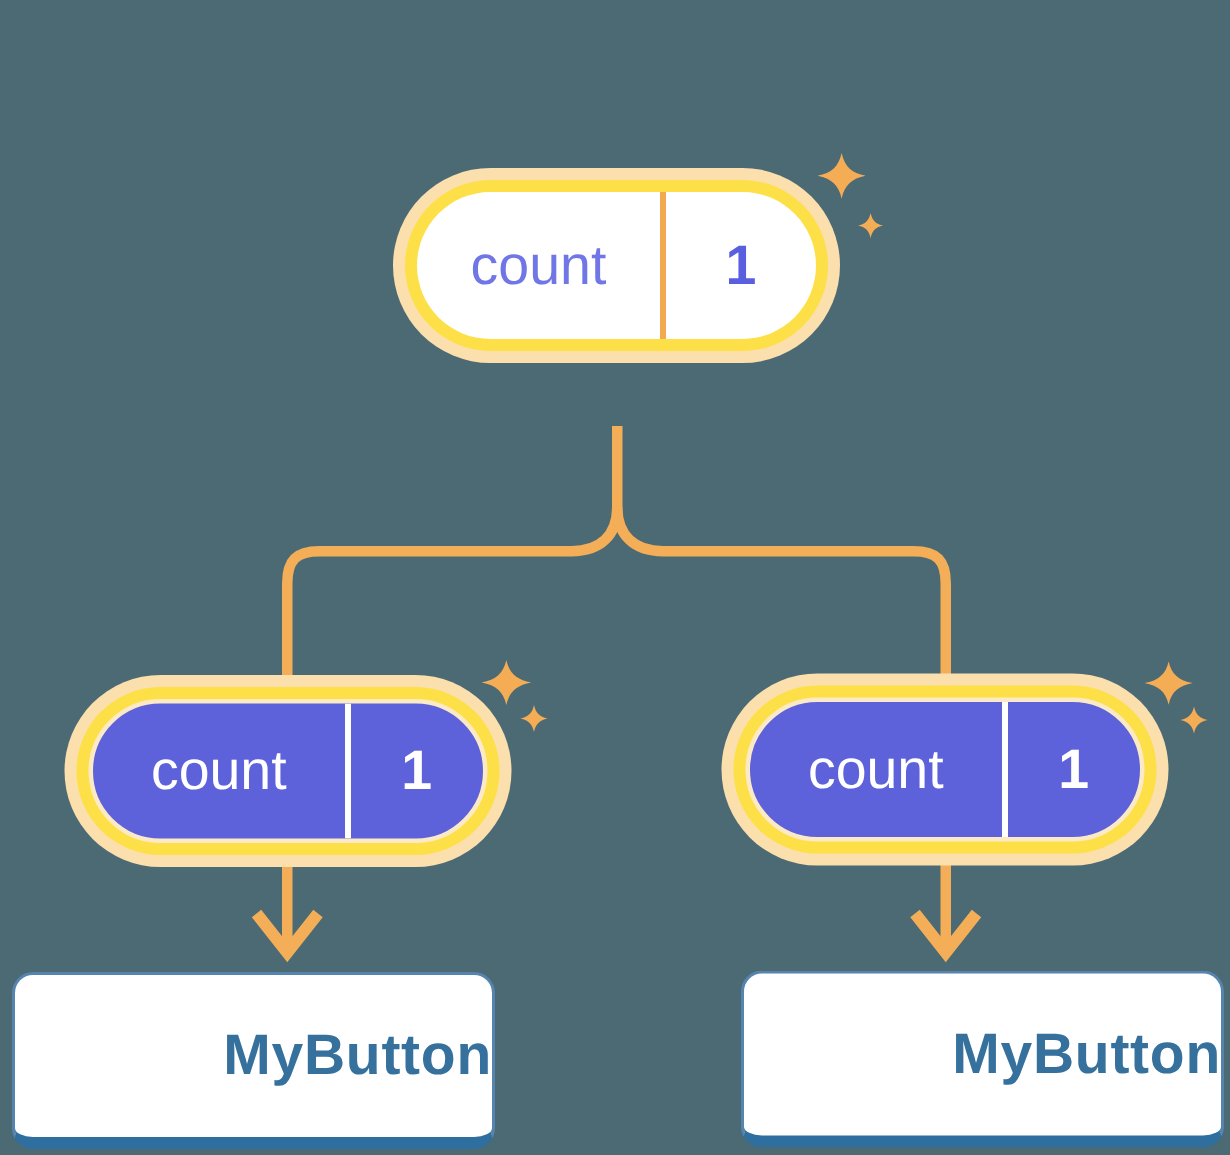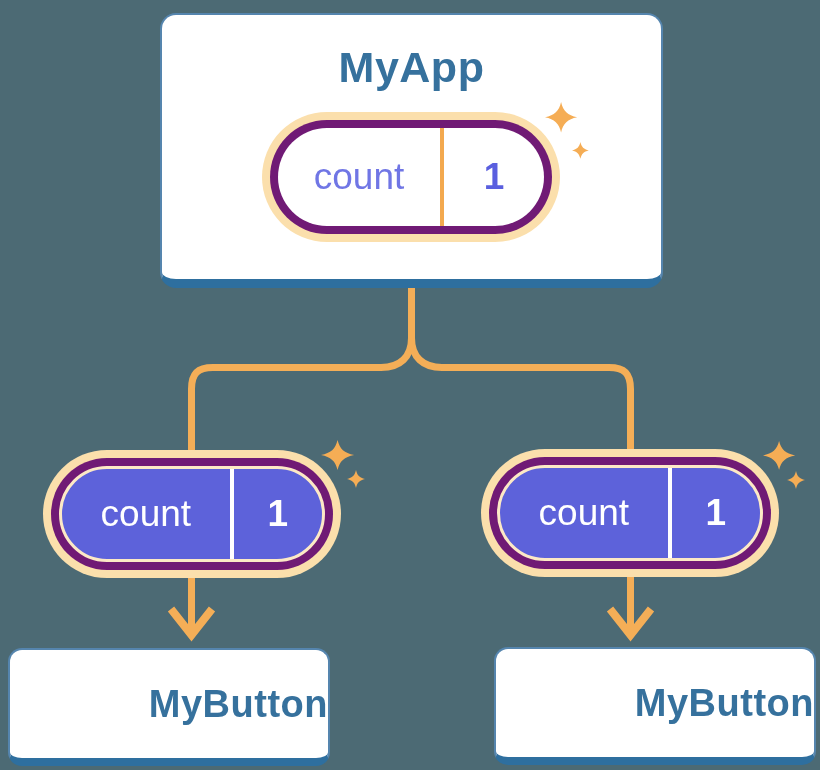--- a/index.html
+++ b/index.html
@@ -24,21 +24,21 @@
     color:#36719D;font-weight:700;letter-spacing:.5px;text-align:center;
   }
   .card-root .card-title{margin-top:28px;font-size:43px;}
   .card-child .card-title{font-size:38px;}
 
   
   .pill{position:absolute;z-index:3;border-radius:999px;background:#FBDFAC;padding:8px;}
   .pill-root{left:262px;top:112px;width:298px;height:130px;}
   .pill-left{left:43px;top:450px;width:298px;height:128px;}
   .pill-right{left:481px;top:449px;width:298px;height:128px;}
-  .pill-ring{width:100%;height:100%;border-radius:999px;background:#701a75;padding:8px;}
+  .pill-ring{width:100%;height:100%;border-radius:999px;background:#fde047;padding:8px;}
   .pill-body{width:100%;height:100%;border-radius:999px;display:flex;align-items:stretch;overflow:hidden;}
   .pill-light .pill-body{background:#FFFFFF;}
   .pill-dark .pill-body{background:#5D62DA;border:3px solid #FCE9C6;}
   .pill-name,.pill-value{display:flex;align-items:center;justify-content:center;font-size:37px;}
   .pill-name{flex:1.62;}
   .pill-dark .pill-name{flex:1.9;}
   .pill-value{flex:1;font-weight:700;}
   .pill-divider{width:4px;flex:none;}
   .pill-light .pill-name{color:#7076E5;}
   .pill-light .pill-value{color:#5A5FDF;}
@@ -62,23 +62,20 @@
       <path d="M411.5 338 C411.5 357 423 367.5 442 367.5 L609 367.5 C624.5 367.5 630.5 373.5 630.5 389 L630.5 466"></path>
       <path d="M191.5 560 L191.5 629"></path>
       <path d="M630.5 560 L630.5 629"></path>
     </g>
     <g fill="none" stroke="#F4AE57" stroke-width="8" stroke-linejoin="miter">
       <path d="M171 609 L191.5 635 L212 609"></path>
       <path d="M610 609 L630.5 635 L651 609"></path>
     </g>
   </svg>
 
-  <div class="card card-root">
-    <div class="card-title">MyApp</div>
-  </div>
 
   <div class="pill pill-root pill-light">
     <div class="pill-ring">
       <div class="pill-body">
         <span class="pill-name">count</span>
         <span class="pill-divider"></span>
         <span class="pill-value">1</span>
       </div>
     </div>
   </div>

